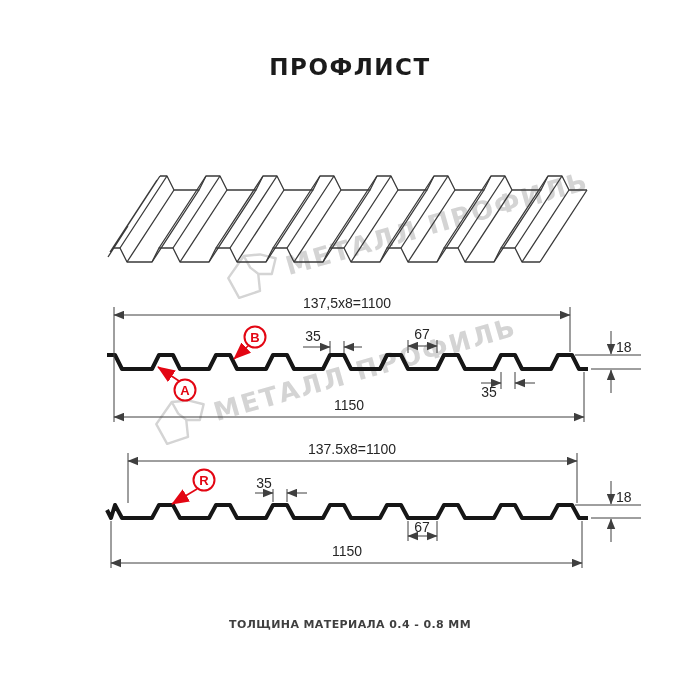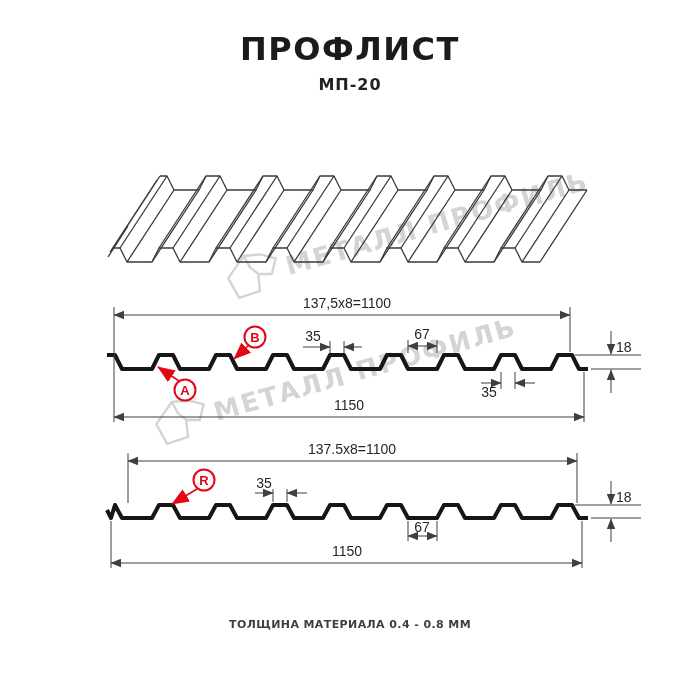--- a/index.html
+++ b/index.html
@@ -1,19 +1,19 @@
 <!DOCTYPE html>
 <html><head>
 <meta charset="utf-8">
 <style>
   html,body{margin:0;padding:0;background:#fff;}
   .page{position:relative;width:700px;height:700px;background:#fff;overflow:hidden;
         font-family:"Liberation Sans",sans-serif;}
   header{position:absolute;top:0;left:0;width:700px;text-align:center;z-index:3;}
-  .title{margin:0;padding-top:30px;font-size:32px;font-weight:800;letter-spacing:1.5px;
+  .title{margin:0;padding-top:54px;font-size:23px;font-weight:800;letter-spacing:1.5px;
          color:#1b1b1b;font-family:"DejaVu Sans","Liberation Sans",sans-serif;}
   .subtitle{margin-top:7px;font-size:16px;font-weight:bold;letter-spacing:1px;color:#222;
             font-family:"DejaVu Sans","Liberation Sans",sans-serif;}
   footer{position:absolute;top:618px;left:0;width:700px;text-align:center;z-index:3;}
   .thickness{font-size:11px;font-weight:bold;letter-spacing:0.4px;color:#3f3f3f;
              font-family:"DejaVu Sans","Liberation Sans",sans-serif;}
   svg{position:absolute;top:0;left:0;}
   .wm-text{fill:#d4d4d4;font-size:26px;font-weight:bold;letter-spacing:2px;
            font-family:"DejaVu Sans","Liberation Sans",sans-serif;}
   .wm-logo{fill:none;stroke:#d4d4d4;stroke-width:2.4;stroke-linejoin:round;}
@@ -26,21 +26,20 @@
               font-family:"Liberation Sans",sans-serif;}
   .leader{stroke:#e30613;stroke-width:1.6;fill:none;}
 </style>
 </head>
 <body>
 
 <div class="page">
 
   <header>
     <h1 class="title">ПРОФЛИСТ</h1>
-    <div class="subtitle">МП-20</div>
   </header>
 
   <svg width="700" height="700" viewBox="0 0 700 700">
     <defs>
       <marker id="ah" viewBox="0 0 10 8" refX="9.5" refY="4" markerWidth="11" markerHeight="9" orient="auto-start-reverse">
           <path d="M0,0 L10,4 L0,8 Z" fill="#3f3f3f"></path>
         </marker>
       <marker id="ahr" viewBox="0 0 10 8" refX="9.5" refY="4" markerWidth="11" markerHeight="9" orient="auto-start-reverse">
           <path d="M0,0 L10,4 L0,8 Z" fill="#e30613"></path>
         </marker>

